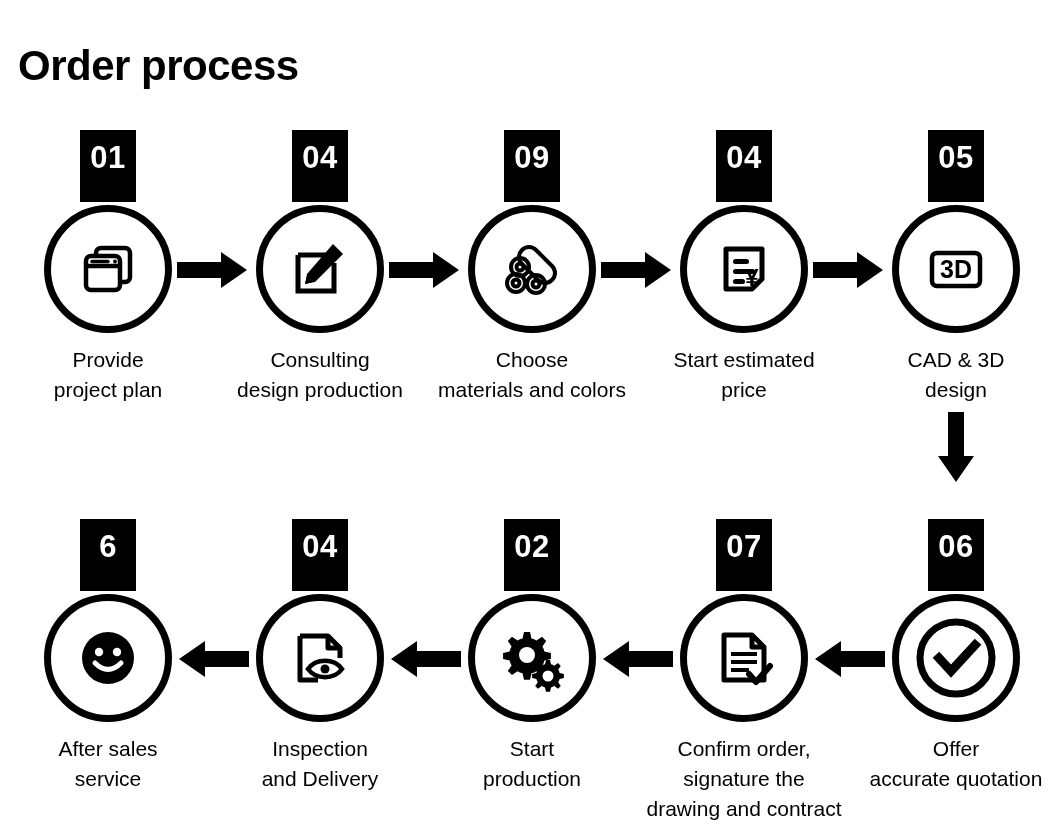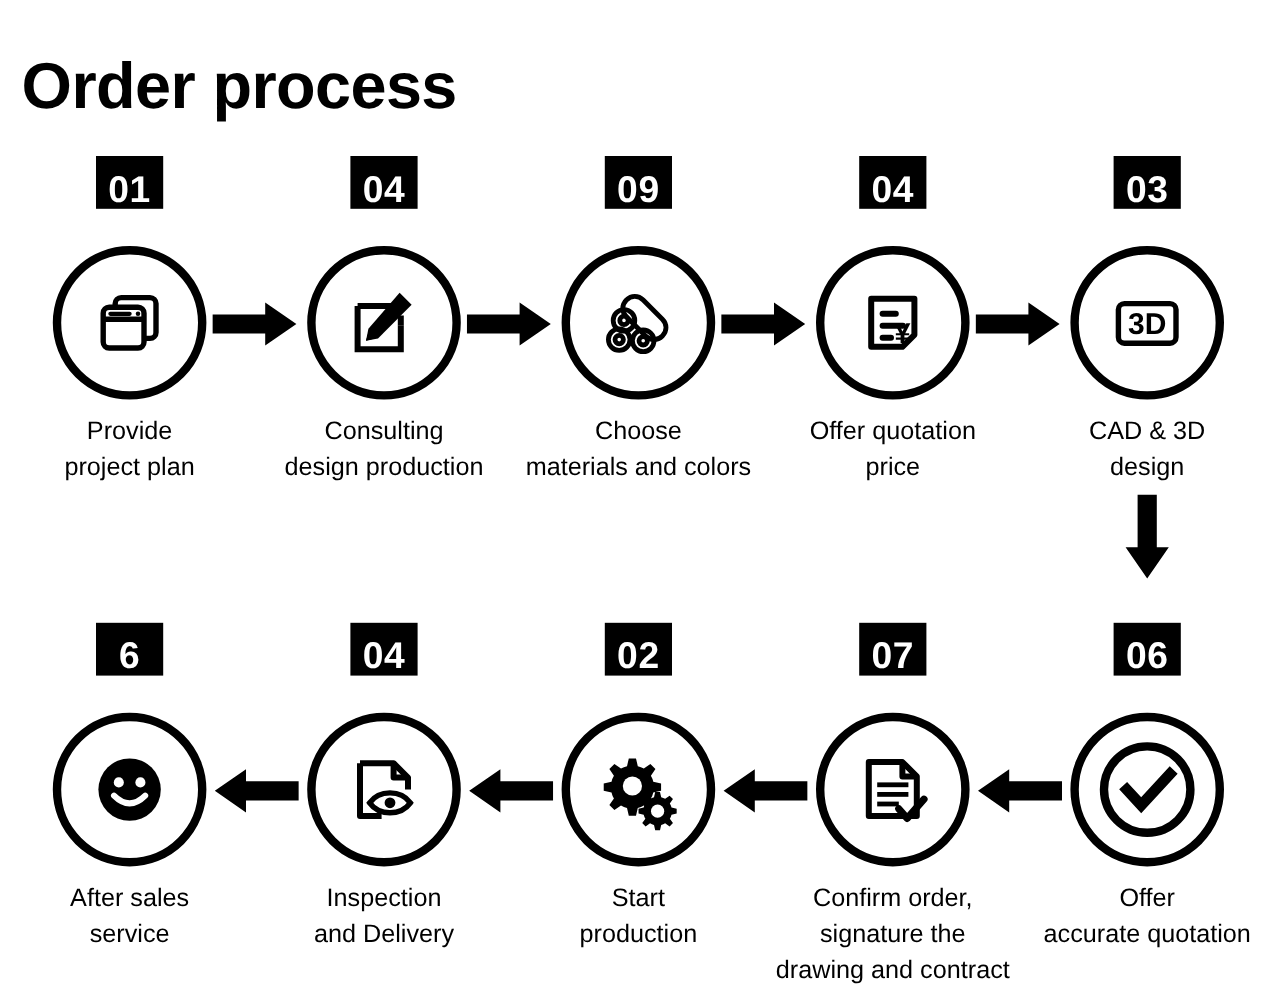--- a/index.html
+++ b/index.html
@@ -14,21 +14,21 @@
     font-family: "Liberation Sans", sans-serif;
     color: #000000;
     overflow: hidden;
     position: relative;
   }
 
   #page-title {
     position: absolute;
     left: 18px;
     top: 45px;
-    font-size: 54px;
+    font-size: 42px;
     font-weight: bold;
     letter-spacing: -0.5px;
     line-height: 1;
     white-space: nowrap;
   }
 
   
   .row {
     position: absolute;
     left: 0;
@@ -43,21 +43,21 @@
     position: absolute;
     width: 212px;
     top: 0;
   }
   .step-badge {
     position: absolute;
     top: 0;
     left: 50%;
     margin-left: -28px;
     width: 56px;
-    height: 44px;
+    height: 72px;
     background: #000000;
     color: #ffffff;
     font-size: 31px;
     font-weight: bold;
     line-height: 56px;
     text-align: center;
     letter-spacing: 0.5px;
   }
   .step-circle {
     position: absolute;
@@ -184,32 +184,32 @@
       <span>
         <svg width="72" height="72" viewBox="0 0 72 72">
           <path d="M18 16 L54 16 L54 46 L44 56 L18 56 Z" fill="none" stroke="#000" stroke-width="5" stroke-linejoin="round"></path>
           <rect x="25" y="26" width="16" height="5" rx="2.5" fill="#000"></rect>
           <rect x="25" y="36" width="22" height="5" rx="2.5" fill="#000"></rect>
           <rect x="25" y="46" width="12" height="5" rx="2.5" fill="#000"></rect>
           <text x="44" y="53" font-family="'Liberation Sans', sans-serif" font-size="24" font-weight="bold" fill="#000" text-anchor="middle">¥</text>
         </svg>
       </span>
     </div>
-    <div class="step-caption">Offer quotation
+    <div class="step-caption">Start estimated
 price</div>
   </div>
 
   <div class="arrow-h" style="left:813px;">
     <svg width="72" height="40" viewBox="0 0 72 40">
         <path d="M0 12 L44 12 L44 2 L70 20 L44 38 L44 28 L0 28 Z" fill="#000"></path>
       </svg>
   </div>
 
   <div class="step" style="left:850px;">
-    <div class="step-badge">03</div>
+    <div class="step-badge">05</div>
     <div class="step-circle">
       <span>
         <svg width="72" height="72" viewBox="0 0 72 72">
           <rect x="12" y="20" width="48" height="33" rx="5" fill="none" stroke="#000" stroke-width="4.5"></rect>
           <text x="36" y="45" font-family="'Liberation Sans', sans-serif" font-size="25" font-weight="bold" fill="#000" text-anchor="middle">3D</text>
         </svg>
       </span>
     </div>
     <div class="step-caption">CAD &amp; 3D
 design</div>

